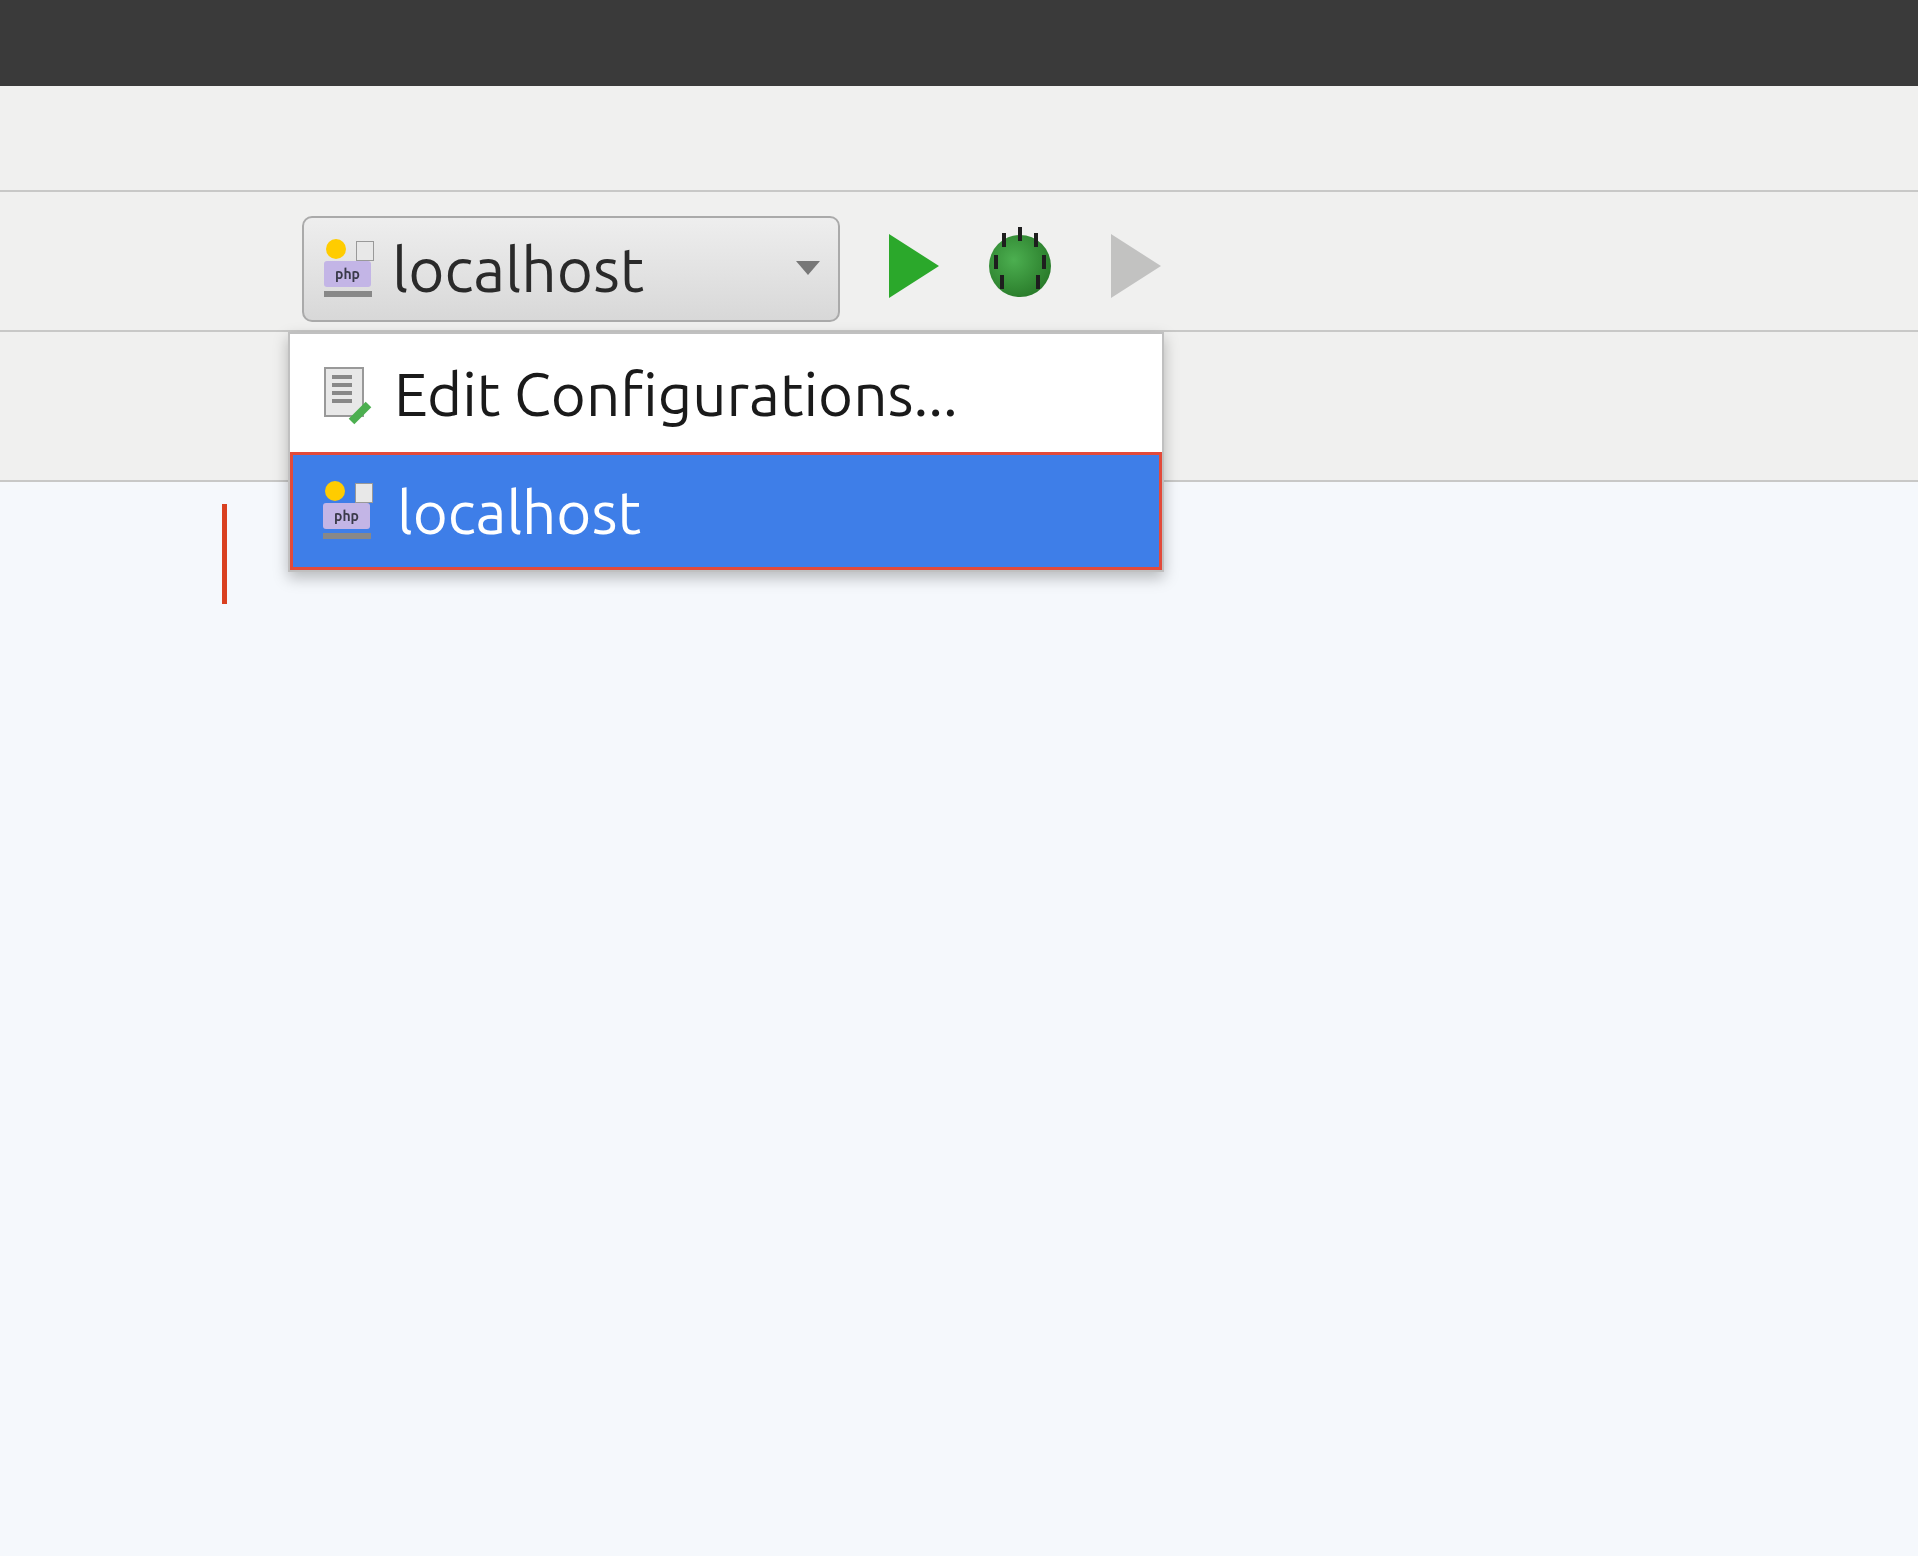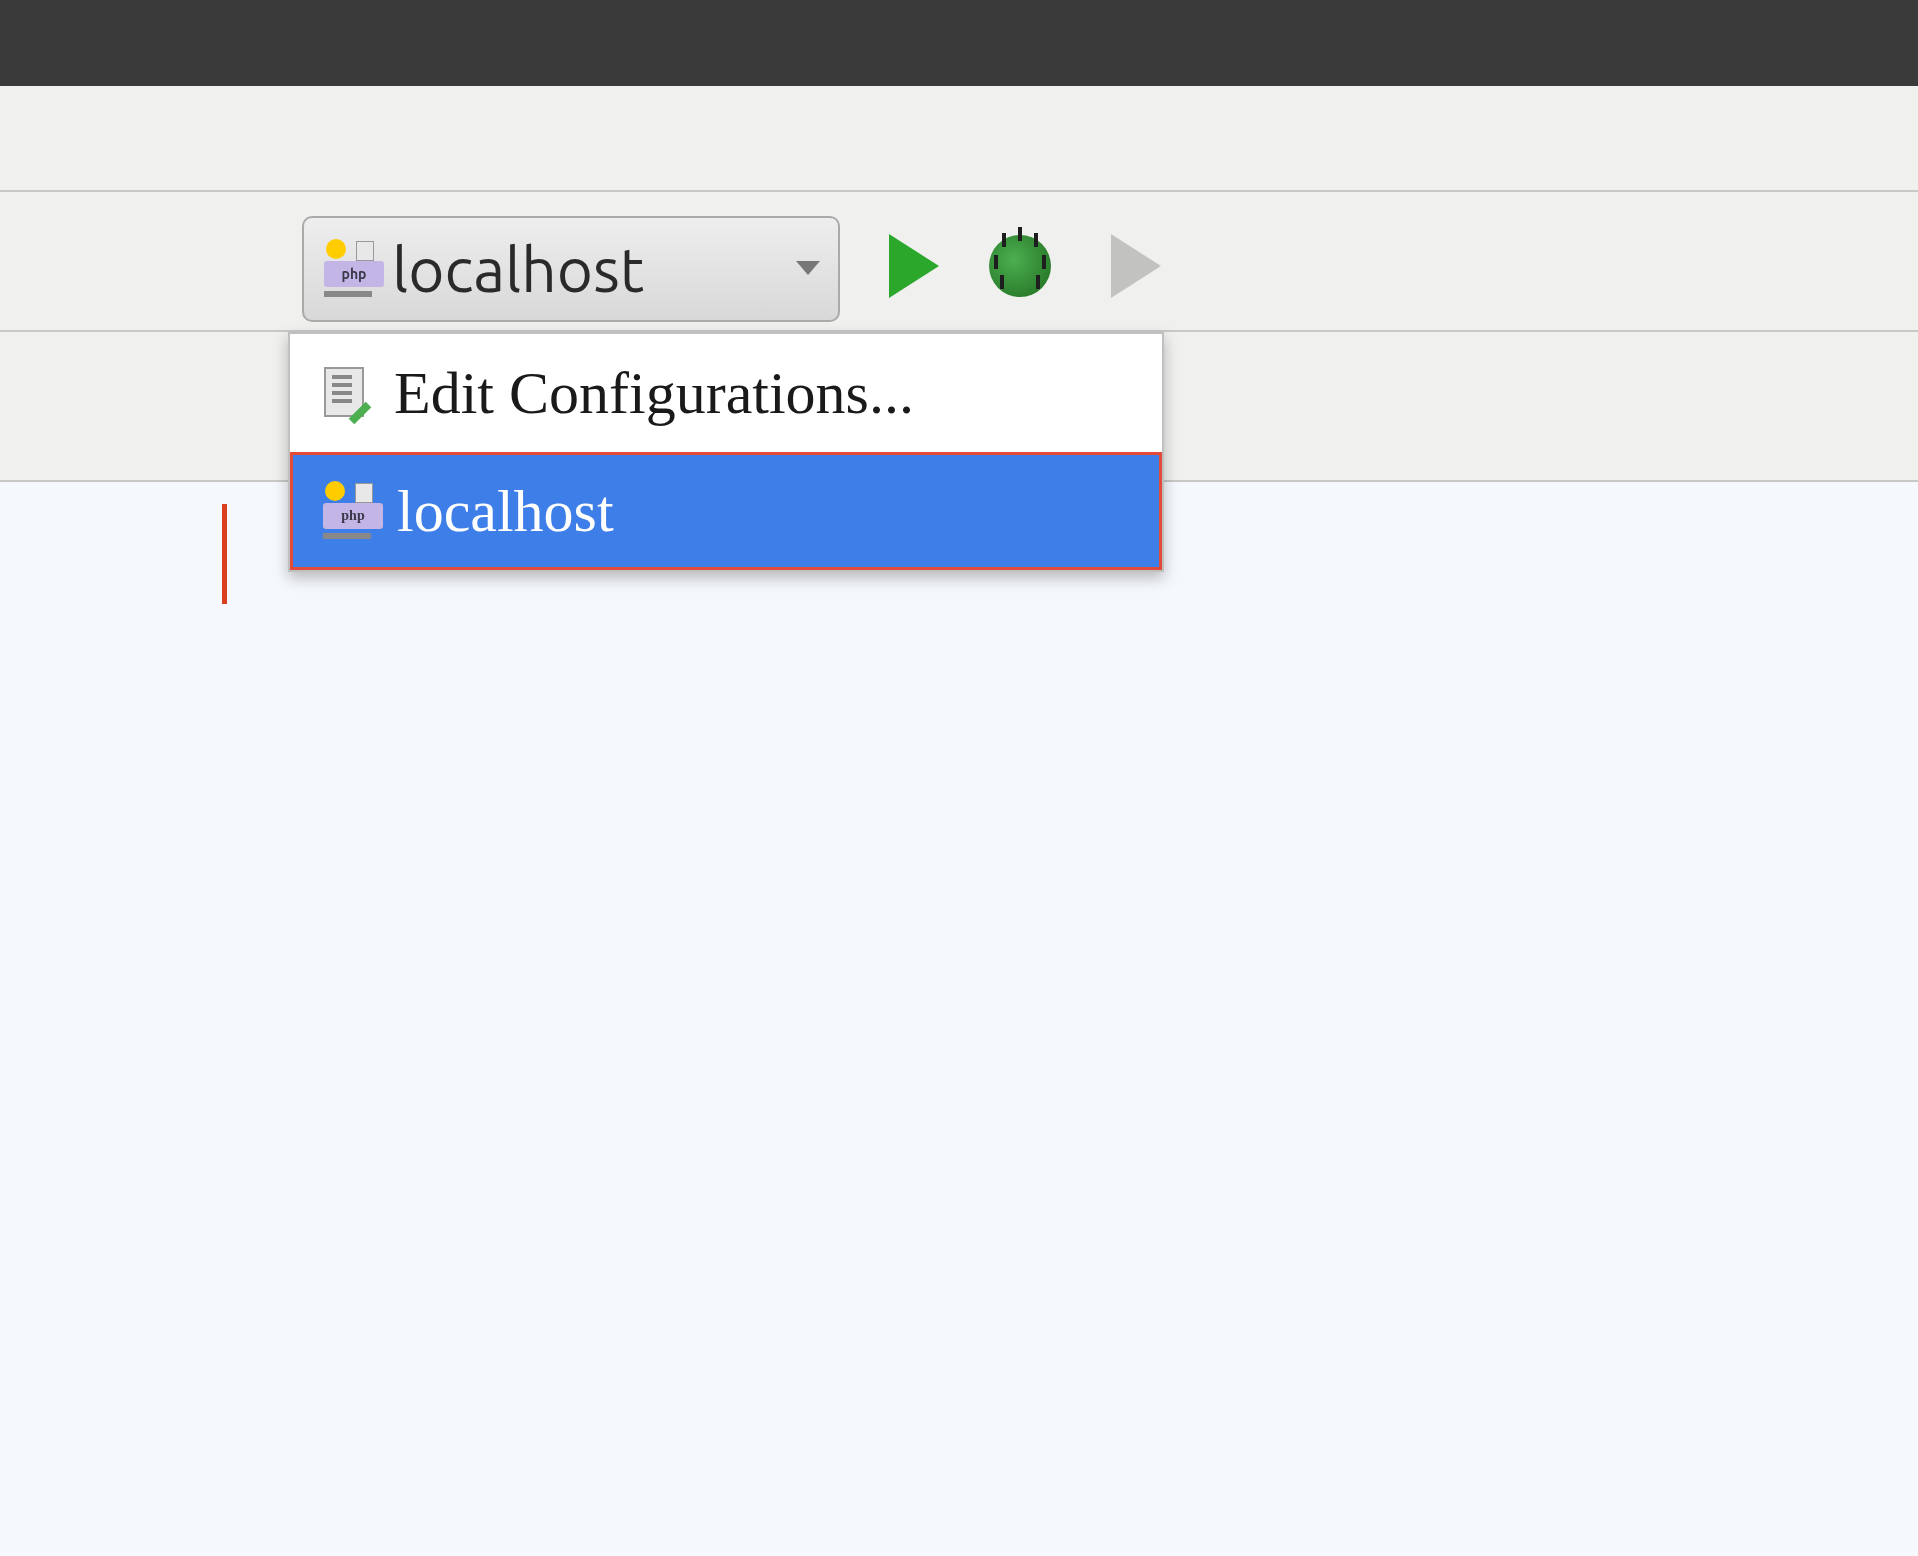--- a/index.html
+++ b/index.html
@@ -87,21 +87,21 @@
       width: 18px;
       height: 20px;
       background: #e8e8e8;
       border: 1px solid #999;
     }
     
     .php-icon-badge {
       position: absolute;
       bottom: 10px;
       left: 2px;
-      width: 60px;
+      width: 47px;
       height: 26px;
       background: #c3b5e6;
       color: #3a3a4a;
       font-size: 14px;
       font-weight: bold;
       display: flex;
       align-items: center;
       justify-content: center;
       border-radius: 3px;
     }
@@ -205,21 +205,20 @@
       z-index: 100;
     }
     
     .menu-item {
       height: 118px;
       display: flex;
       align-items: center;
       padding: 0 28px;
       gap: 20px;
       font-size: 60px;
-      font-family: Liberation Serif, serif;
     }
     
     .menu-item-edit {
       background: #ffffff;
       color: #1a1a1a;
     }
     
     .menu-item-selected {
       background: #3e7ee8;
       color: #ffffff;

